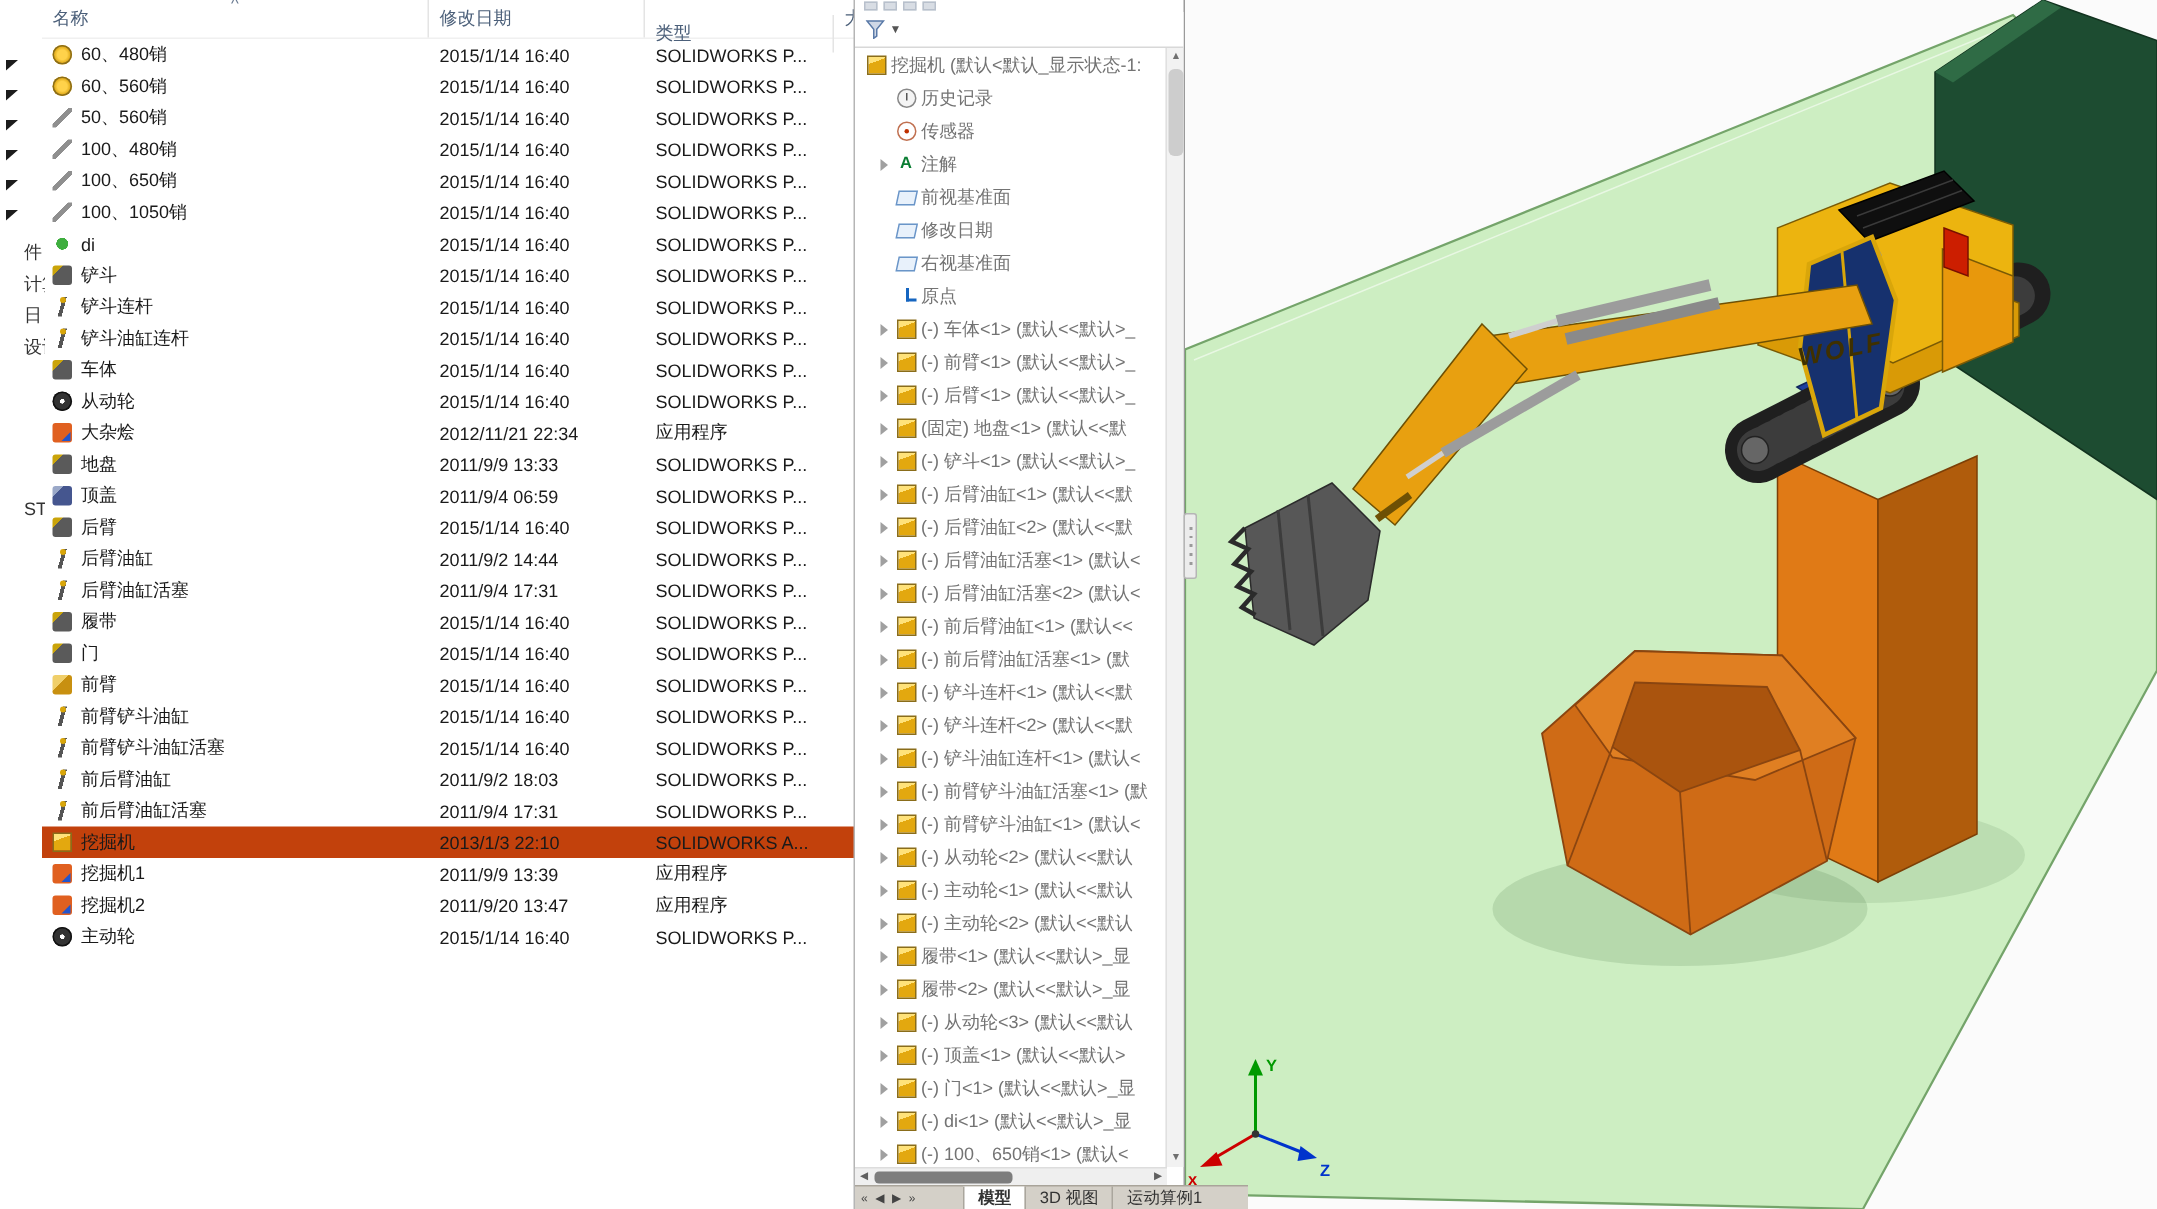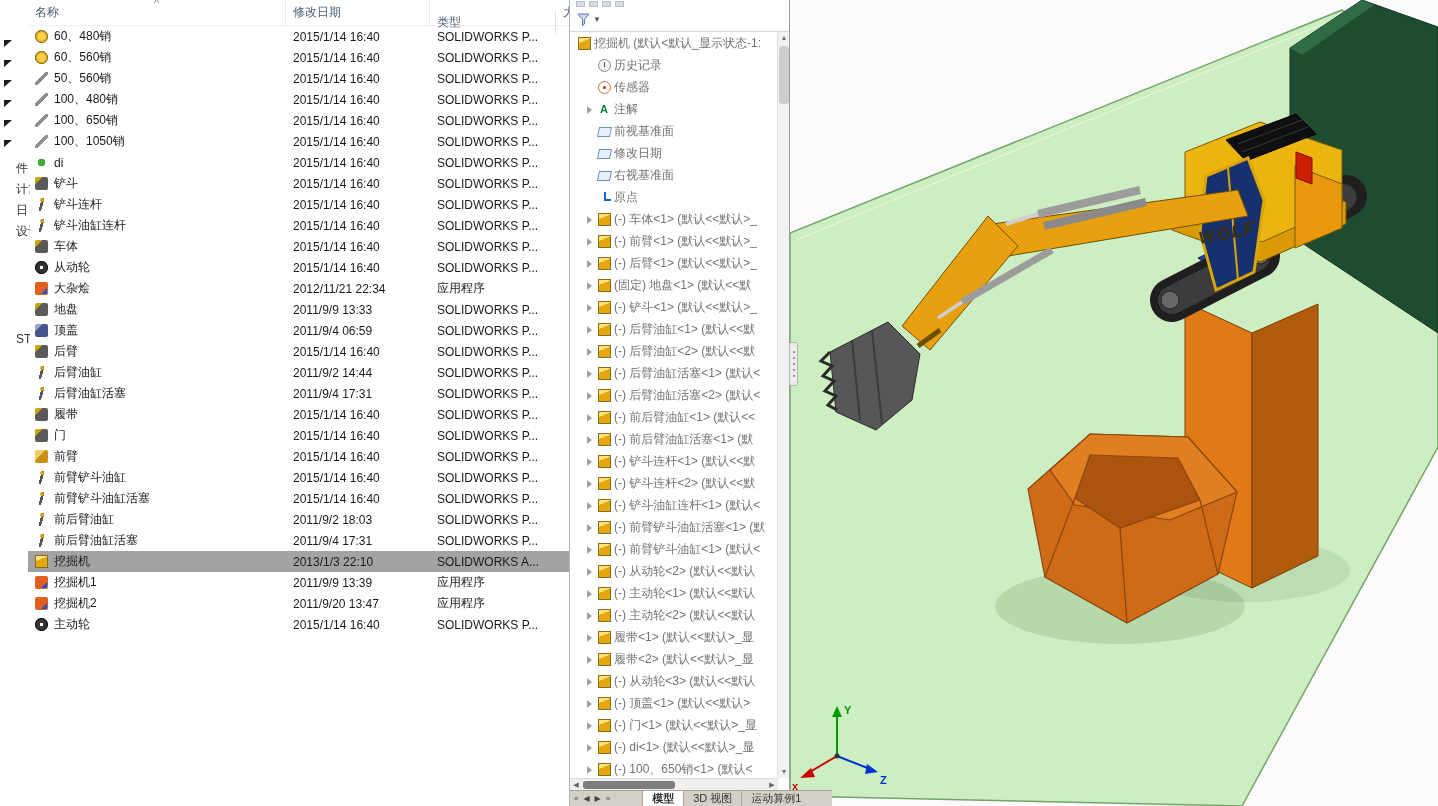--- a/index.html
+++ b/index.html
@@ -13,21 +13,21 @@
   .side-frag { position:absolute; left:16px; width:14px; white-space:nowrap; color:#333; font-size:12px; overflow:hidden; }
 
   
   .explorer { position:absolute; left:28px; top:0; width:542px; height:806px; background:#fff; }
   .explorer-divider { position:absolute; left:569px; top:0; width:1px; height:806px; background:#b5b5b5; z-index:20; }
   .ex-header { display:flex; height:26px; align-items:center; border-bottom:1px solid #f0f0f0; color:#4c607a; position:relative; }
   .ex-header .hcol { height:100%; display:flex; align-items:center; padding-left:7px; border-right:1px solid #e4e4e4; }
   .hcol.c-name { width:258px; } .hcol.c-date { width:144px; } .hcol.c-type { width:126px;margin-top:20px; } .hcol.c-size { width:14px; border-right:none; overflow:hidden; }
   .sort-caret { position:absolute; left:126px; top:-3px; color:#6b7c93; font-size:11px; }
   .file-row { display:flex; height:21px; align-items:center; cursor:default; }
-  .file-row.selected { background:#a3a3a3; }
+  .file-row.selected { background:#c2410c; }
   .fcol { overflow:hidden; white-space:nowrap; }
   .fcol.c-name { width:258px; display:flex; align-items:center; gap:6px; padding-left:7px; }
   .fcol.c-date { width:144px; padding-left:7px; color:#1a1a1a; }
   .fcol.c-type { width:126px; padding-left:7px; }
   .ftext { overflow:hidden; white-space:nowrap; }
 
   
   .fic { width:13px; height:13px; flex:none; position:relative; display:inline-block; }
   .fi-gear { background:radial-gradient(circle,#ffd24a 35%,#d09500 72%); border-radius:50%; box-shadow:inset 0 0 0 1px #8a6d1a; }
   .fi-pin  { background:linear-gradient(135deg,transparent 40%,#8f8f8f 40%,#8f8f8f 58%,transparent 58%); }

